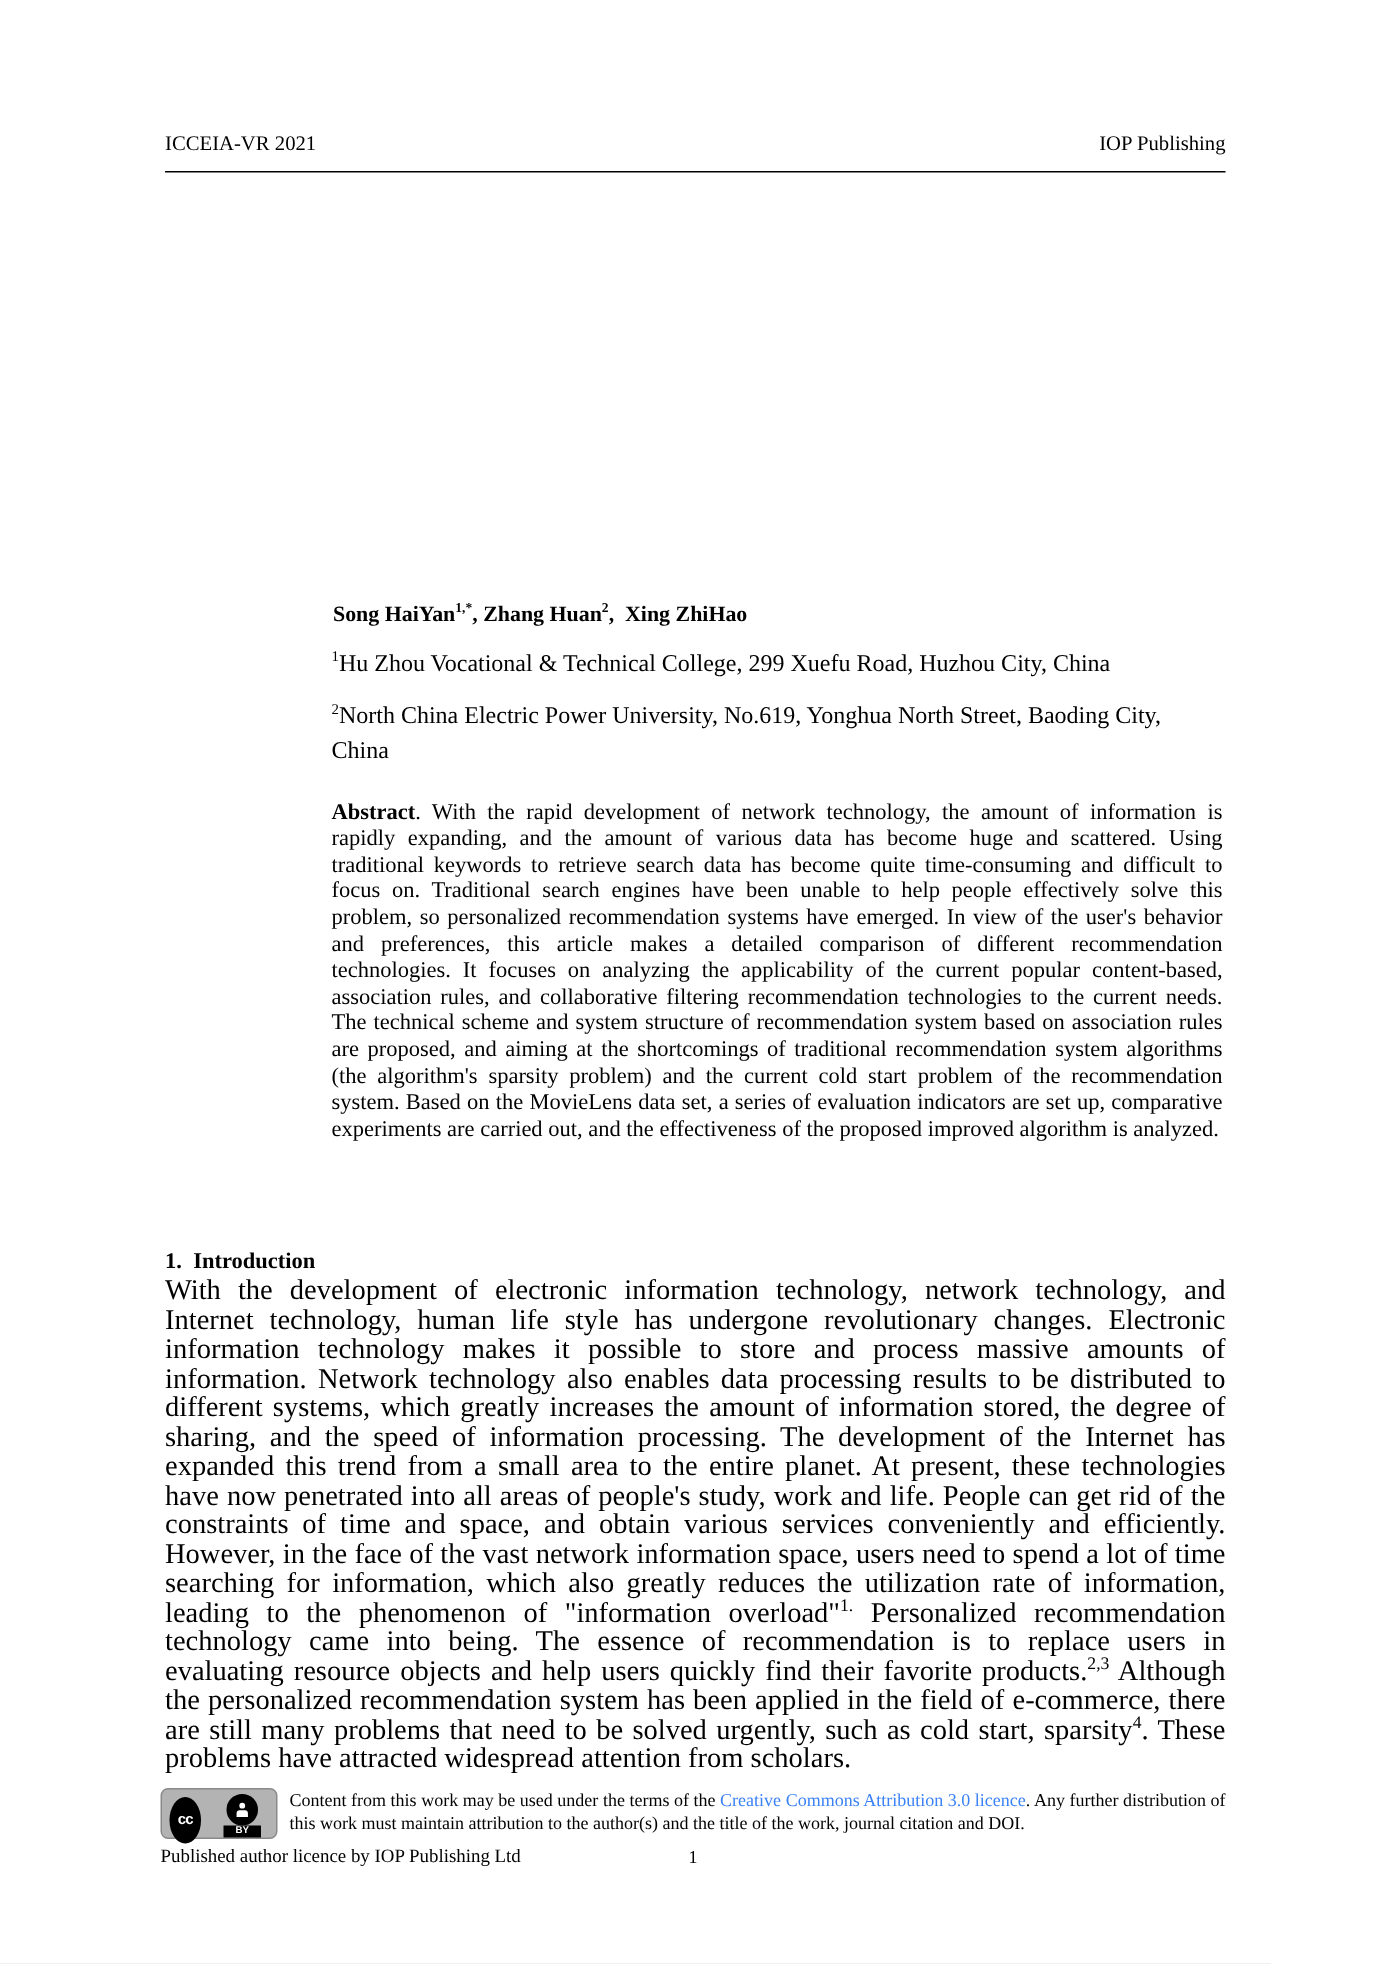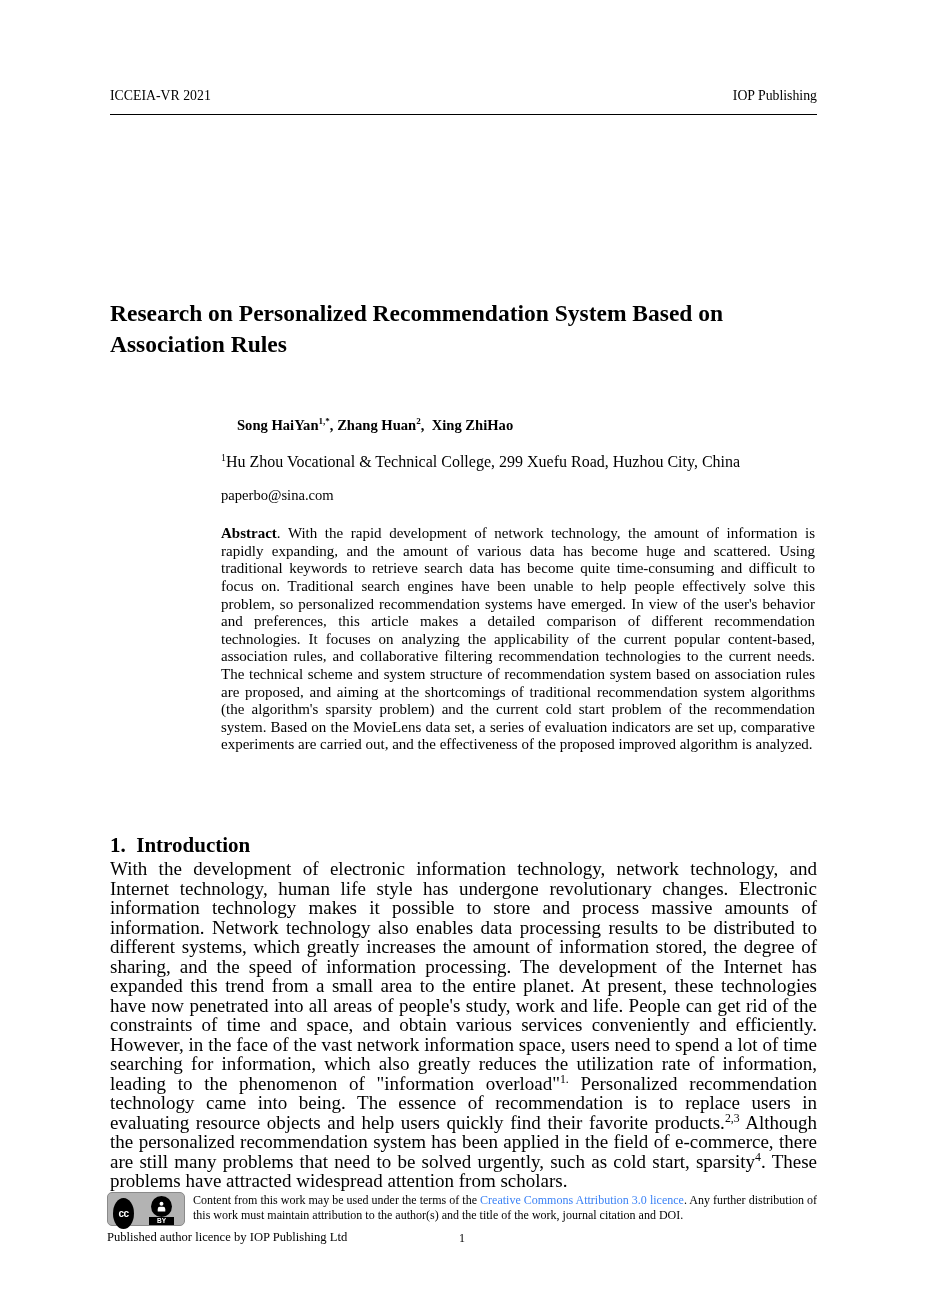--- a/index.html
+++ b/index.html
@@ -19,30 +19,30 @@
     display:flex; justify-content:space-between; align-items:baseline;
     font-size:13.8px; margin-top:7px;
   }
   
   .title {
     position:absolute; top:298px; left:110px; width:707px;
     font-size:23.5px; font-weight:bold; line-height:1.33; margin:0;
   }
   
   .front { position:absolute; top:401px; left:221px; width:594px; }
-  .authors { font-size:14.6px; font-weight:bold; margin:16px; white-space:pre-wrap; }
+  .authors { font-size:14.6px; font-weight:bold; margin:1px; white-space:pre-wrap; }
   .affil   { font-size:16px; margin:12px 0 0 0; line-height:1.45; }
   .email   { font-size:14.6px; margin:14px 0 0 0; }
   .abstract{
     font-size:15px; line-height:17.6px; text-align:justify;
     margin:21px 0 0 0;
   }
   
   .section { position:absolute; top:833px; left:110px; width:707px; }
-  .sec-head { font-size:21px; font-weight:bold; margin:0 0 1px 0; white-space:pre-wrap; }
+  .sec-head { font-size:15px; font-weight:bold; margin:0 0 1px 0; white-space:pre-wrap; }
   .body-par { font-size:19px; line-height:19.5px; text-align:justify; margin:0; }
   sup { font-size:62%; line-height:0; vertical-align:super; }
   
   .footer { position:absolute; top:1192px; left:107px; width:710px; }
   .license-row { display:flex; align-items:flex-start; }
   .cc-badge {
     flex:0 0 auto; position:relative; width:78px; height:34px;
     background:#b3b3b3; border:1px solid #8a8a8a; border-radius:5px;
     margin-right:8px; box-sizing:border-box;
   }
@@ -74,26 +74,25 @@
 
 <div class="page">
 
   <div class="hdr">
     <div class="hdr-row1">
       <span>ICCEIA-VR 2021</span>
       <span>IOP Publishing</span>
     </div>
   </div>
 
-  <h1 class="title">Research on Personalized Recommendation System Based on Association Rules</h1>
 
   <div class="front">
     <p class="authors">Song HaiYan<sup>1,*</sup>, Zhang Huan<sup>2</sup>,  Xing ZhiHao</p>
     <p class="affil"><sup>1</sup>Hu Zhou Vocational &amp; Technical College, 299 Xuefu Road, Huzhou City, China</p>
-    <p class="email">paperbo@sina.com</p>
+    <p class="affil"><sup>2</sup>North China Electric Power University, No.619, Yonghua North Street, Baoding City, China</p>
     <p class="abstract"><b>Abstract</b>. With the rapid development of network technology, the amount of information is rapidly expanding, and the amount of various data has become huge and scattered. Using traditional keywords to retrieve search data has become quite time-consuming and difficult to focus on. Traditional search engines have been unable to help people effectively solve this problem, so personalized recommendation systems have emerged. In view of the user's behavior and preferences, this article makes a detailed comparison of different recommendation technologies. It focuses on analyzing the applicability of the current popular content-based, association rules, and collaborative filtering recommendation technologies to the current needs. The technical scheme and system structure of recommendation system based on association rules are proposed, and aiming at the shortcomings of traditional recommendation system algorithms (the algorithm's sparsity problem) and the current cold start problem of the recommendation system. Based on the MovieLens data set, a series of evaluation indicators are set up, comparative experiments are carried out, and the effectiveness of the proposed improved algorithm is analyzed.</p>
   </div>
 
   <div class="section">
     <h2 class="sec-head">1.  Introduction</h2>
     <p class="body-par">With the development of electronic information technology, network technology, and Internet technology, human life style has undergone revolutionary changes. Electronic information technology makes it possible to store and process massive amounts of information. Network technology also enables data processing results to be distributed to different systems, which greatly increases the amount of information stored, the degree of sharing, and the speed of information processing. The development of the Internet has expanded this trend from a small area to the entire planet. At present, these technologies have now penetrated into all areas of people's study, work and life. People can get rid of the constraints of time and space, and obtain various services conveniently and efficiently. However, in the face of the vast network information space, users need to spend a lot of time searching for information, which also greatly reduces the utilization rate of information, leading to the phenomenon of "information overload"<sup>1.</sup> Personalized recommendation technology came into being. The essence of recommendation is to replace users in evaluating resource objects and help users quickly find their favorite products.<sup>2,3</sup> Although the personalized recommendation system has been applied in the field of e-commerce, there are still many problems that need to be solved urgently, such as cold start, sparsity<sup>4</sup>. These problems have attracted widespread attention from scholars.</p>
   </div>
 
   <div class="footer">
     <div class="license-row">

